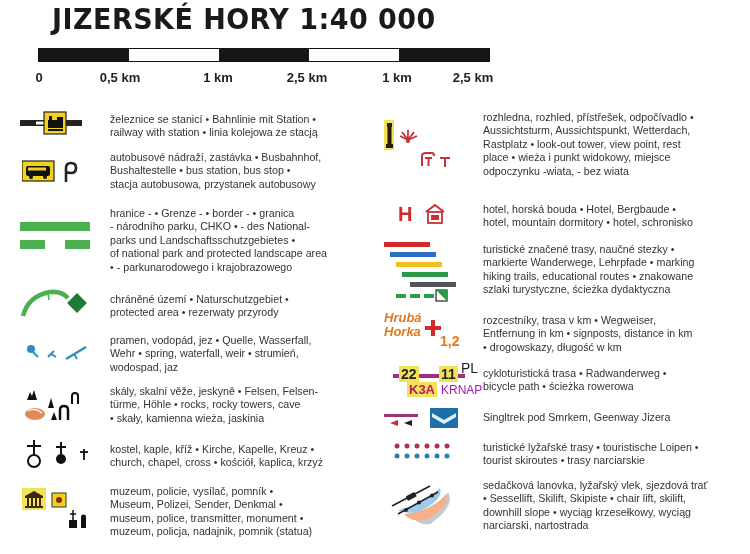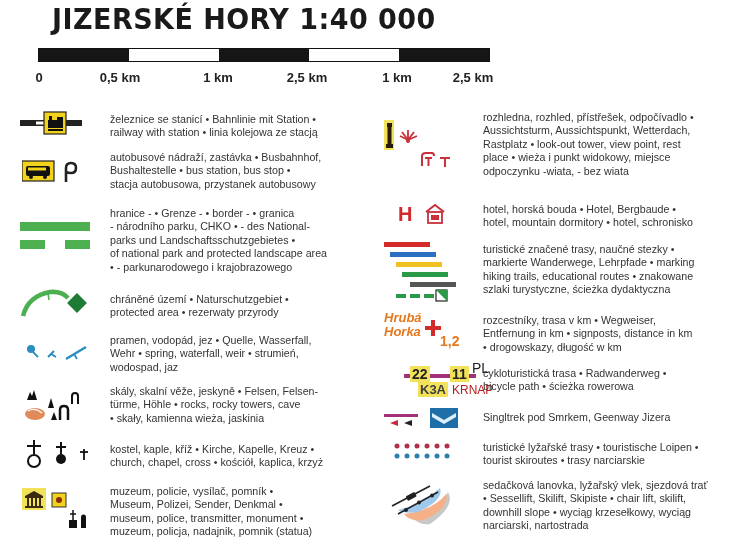--- a/index.html
+++ b/index.html
@@ -286,27 +286,27 @@
     <div style="position:absolute;left:56px;top:22px;font-weight:bold;font-size:14px;color:#e5781e;">1,2</div>
   </div>
   <div class="text" style="left:483px;top:2px;">
     <div>rozcestníky, trasa v km • Wegweiser,</div>
     <div>Entfernung in km • signposts, distance in km</div>
     <div> • drogowskazy, długość w km</div>
   </div>
 </div>
 
 <div class="entry" style="left:0;top:364px;">
-  <div class="icon" style="left:404px;top:0px;width:90px;height:36px;">
+  <div class="icon" style="left:393px;top:0px;width:90px;height:36px;">
     <div style="position:absolute;left:0;top:10px;width:72px;height:4px;background:#a0307a;"></div>
     <div style="position:absolute;left:6px;top:2px;background:#f2e25a;padding:0 2px;font-weight:bold;font-size:14px;line-height:16px;color:#222;">22</div>
     <div style="position:absolute;left:46px;top:2px;background:#f2e25a;padding:0 2px;font-weight:bold;font-size:14px;line-height:16px;color:#222;">11</div>
     <div style="position:absolute;left:68px;top:-4px;font-size:14px;color:#222;">PL</div>
-    <div style="position:absolute;left:14px;top:18px;background:#f2e25a;padding:0 2px;font-weight:bold;font-size:13px;line-height:15px;color:#404040;">K3A</div>
-    <div style="position:absolute;left:48px;top:19px;font-size:12px;line-height:14px;color:#b91c1c;">KRNAP</div>
+    <div style="position:absolute;left:14px;top:18px;background:#f2e25a;padding:0 2px;font-weight:bold;font-size:13px;line-height:15px;color:#be185d;">K3A</div>
+    <div style="position:absolute;left:48px;top:19px;font-size:12px;line-height:14px;color:#a21caf;">KRNAP</div>
   </div>
   <div class="text" style="left:483px;top:2px;">
     <div>cykloturistická trasa • Radwanderweg •</div>
     <div>bicycle path • ścieżka rowerowa</div>
   </div>
 </div>
 
 <div class="entry" style="left:0;top:406px;">
   <div class="icon" style="left:384px;top:0px;">
     <svg width="80" height="26" viewBox="0 0 80 26">

